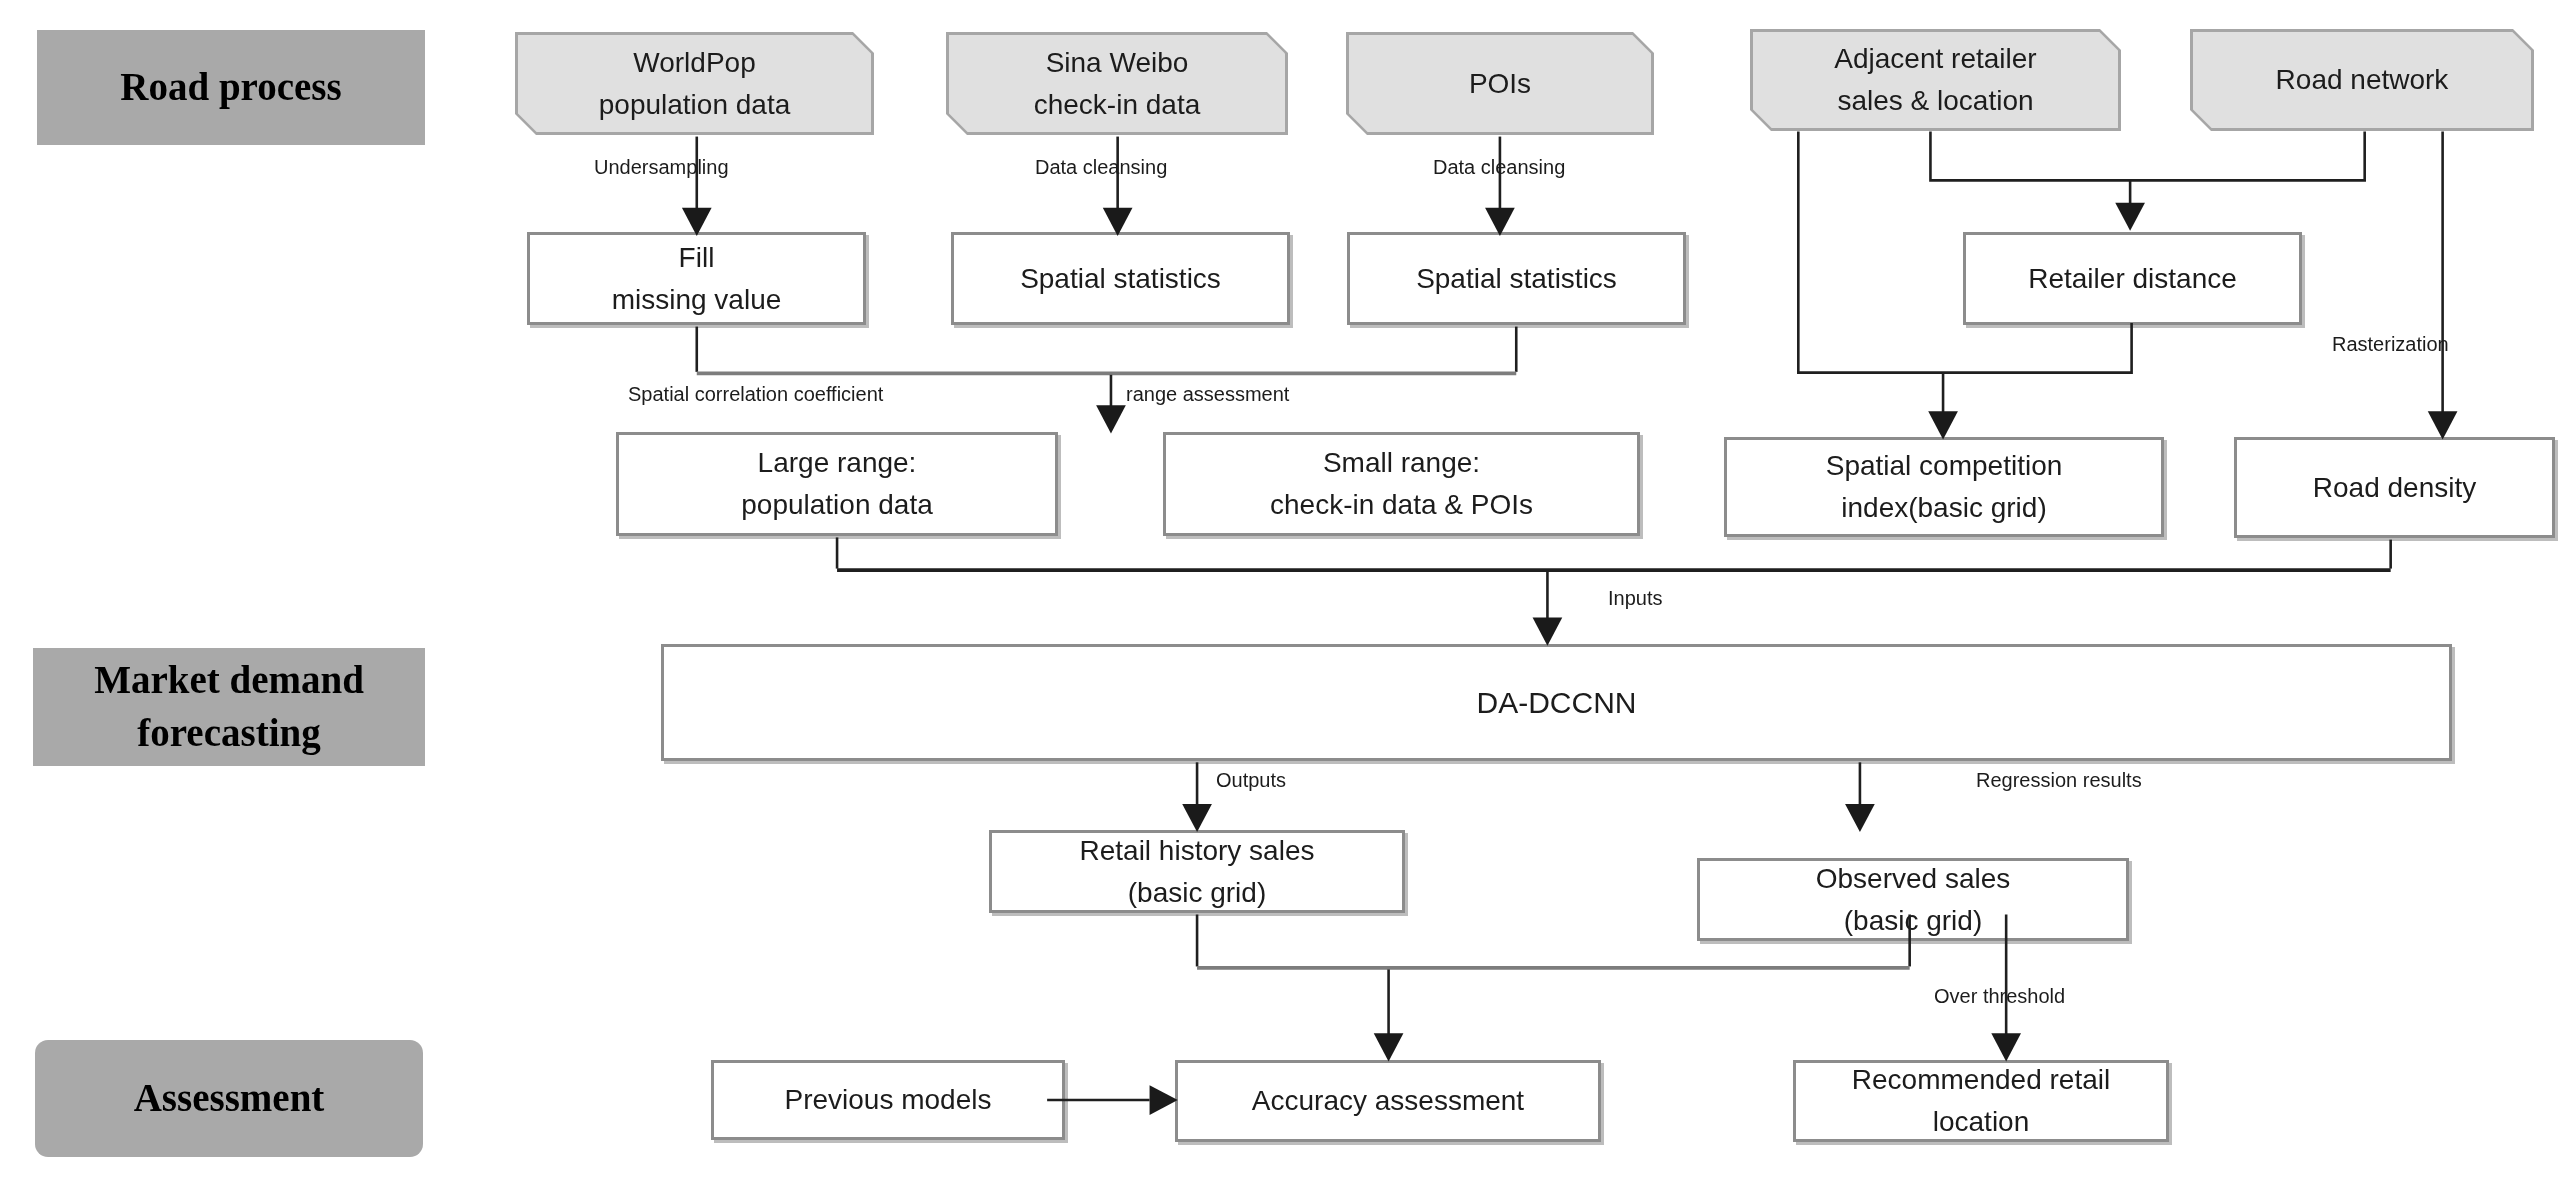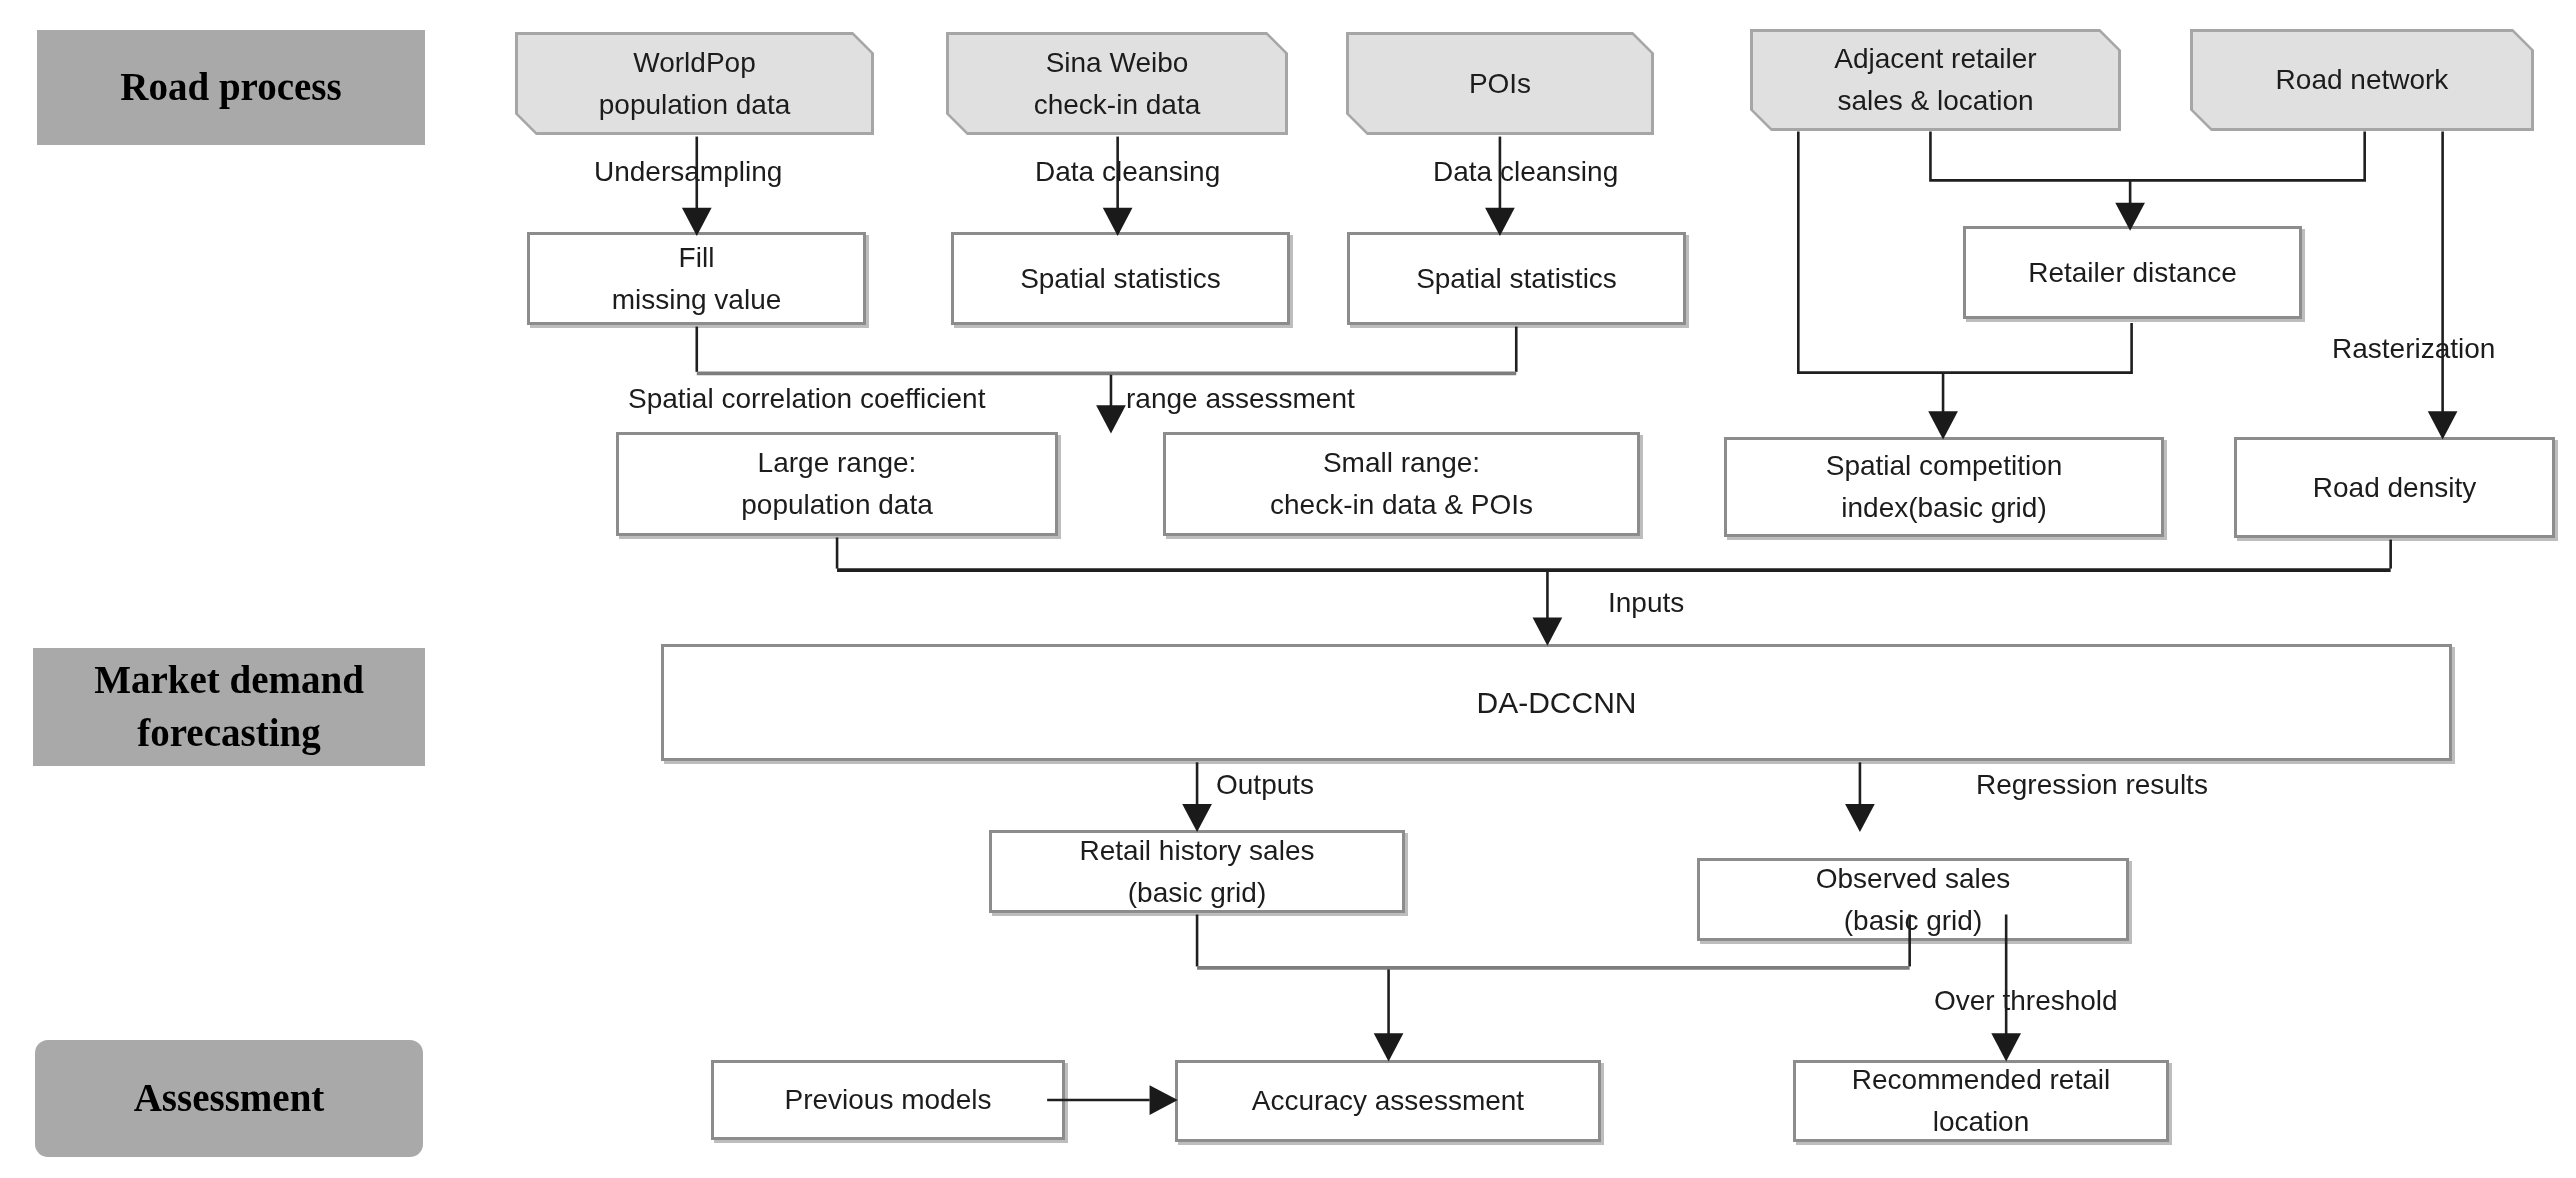--- a/index.html
+++ b/index.html
@@ -13,21 +13,21 @@
   .node{position:absolute;background:#ffffff;border:3px solid #8c8c8c;box-shadow:3px 3px 0 #bdbdbd;
         display:flex;align-items:center;justify-content:center;text-align:center;
         font-size:28px;color:#1c1c1c;white-space:pre-line;line-height:1.5;z-index:2;box-sizing:border-box;}
   
   .card{position:absolute;background:#a6a6a6;z-index:2;
         clip-path:polygon(0 0, calc(100% - 21px) 0, 100% 21px, 100% 100%, 21px 100%, 0 calc(100% - 21px));}
   .card-in{position:absolute;inset:3px;background:#e0e0e0;display:flex;align-items:center;justify-content:center;
         text-align:center;font-size:28px;color:#1c1c1c;white-space:pre-line;line-height:1.5;
         clip-path:polygon(0 0, calc(100% - 18.6px) 0, 100% 18.6px, 100% 100%, 18.6px 100%, 0 calc(100% - 18.6px));}
   
-  .elabel{position:absolute;font-size:28px;color:#1c1c1c;white-space:nowrap;z-index:6;}
+  .elabel{position:absolute;font-size:20px;color:#1c1c1c;white-space:nowrap;z-index:6;}
   #edges{position:absolute;left:0;top:0;z-index:5;pointer-events:none;}
 </style>
 </head>
 <body>
 
 <div id="canvas">
 
   <div class="section" style="left:37px;top:30px;width:388px;height:115px;">Road process</div>
   <div class="section" style="left:33px;top:648px;width:392px;height:118px;">Market demand
 forecasting</div>
@@ -49,21 +49,21 @@
 sales &amp; location</div>
   </div>
   <div class="card" style="left:2190px;top:29px;width:344px;height:102px;">
     <div class="card-in">Road network</div>
   </div>
 
   <div class="node" style="left:527px;top:232px;width:339px;height:93px;">Fill
 missing value</div>
   <div class="node" style="left:951px;top:232px;width:339px;height:93px;">Spatial statistics</div>
   <div class="node" style="left:1347px;top:232px;width:339px;height:93px;">Spatial statistics</div>
-  <div class="node" style="left:1963px;top:226px;width:339px;height:93px;">Retailer distance</div>
+  <div class="node" style="left:1963px;top:232px;width:339px;height:93px;">Retailer distance</div>
 
   <div class="node" style="left:616px;top:432px;width:442px;height:104px;">Large range:
 population data</div>
   <div class="node" style="left:1163px;top:432px;width:477px;height:104px;">Small range:
 check-in data &amp; POIs</div>
   <div class="node" style="left:1724px;top:437px;width:440px;height:100px;">Spatial competition
 index(basic grid)</div>
   <div class="node" style="left:2234px;top:437px;width:321px;height:101px;">Road density</div>
 
   <div class="node" style="left:661px;top:644px;width:1791px;height:117px;font-size:30px;">DA-DCCNN</div>

